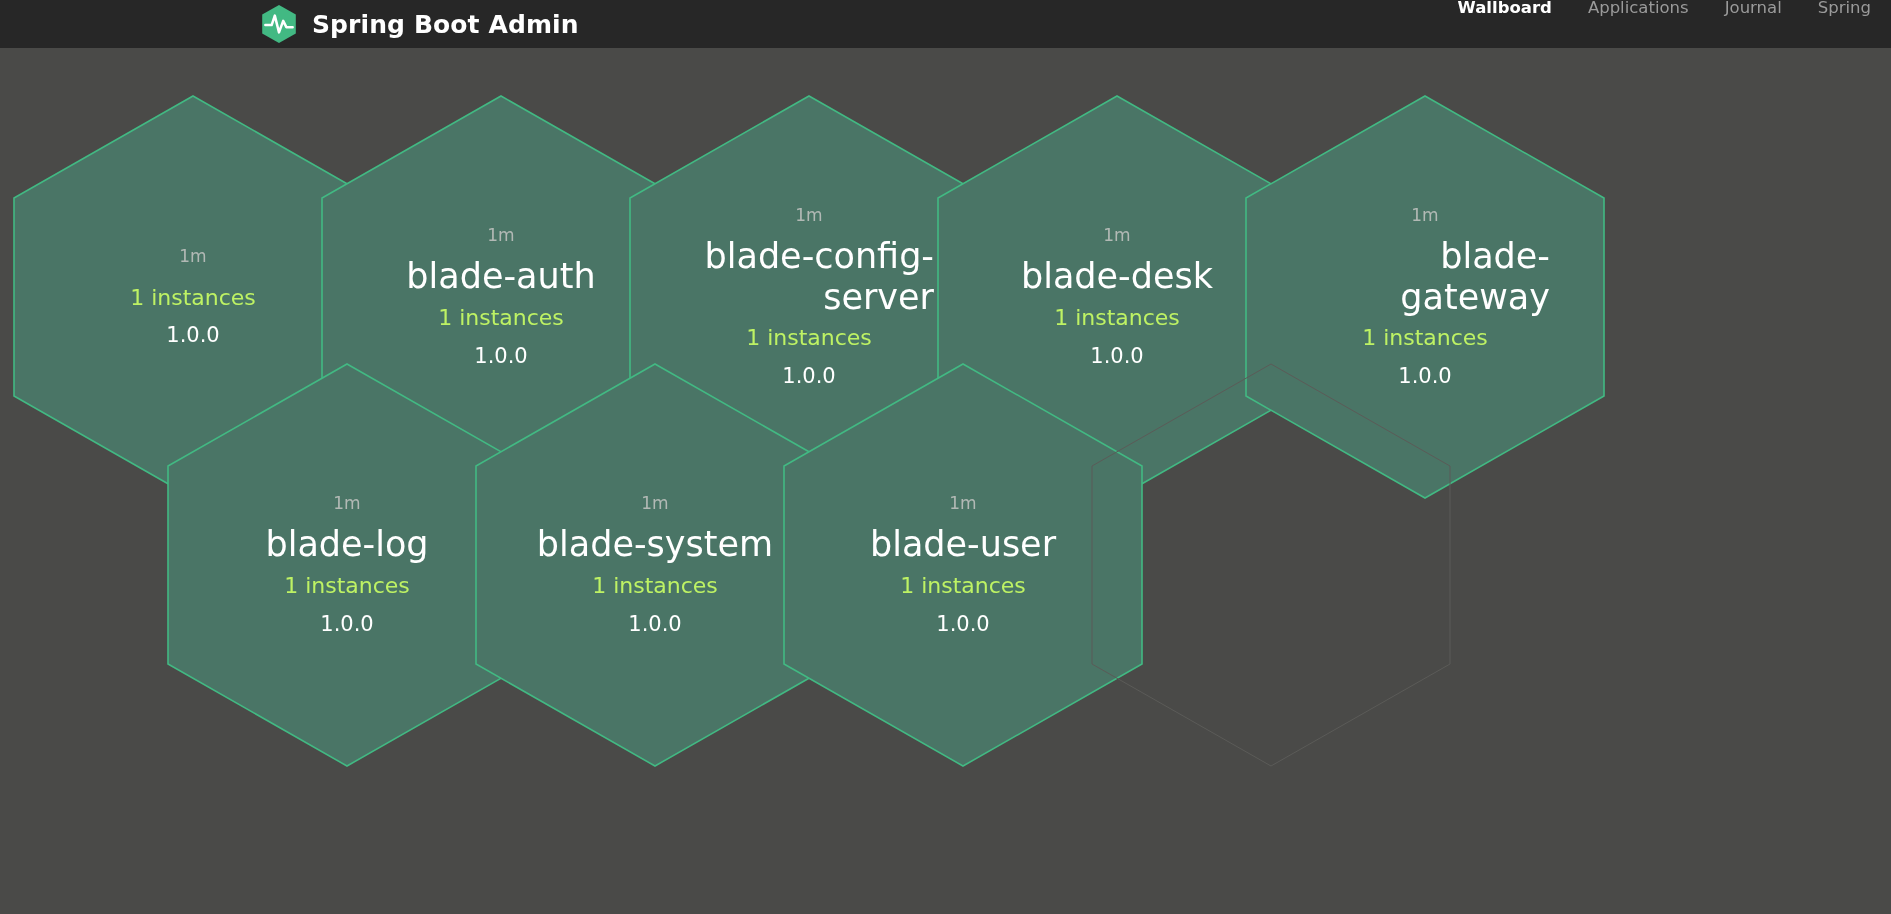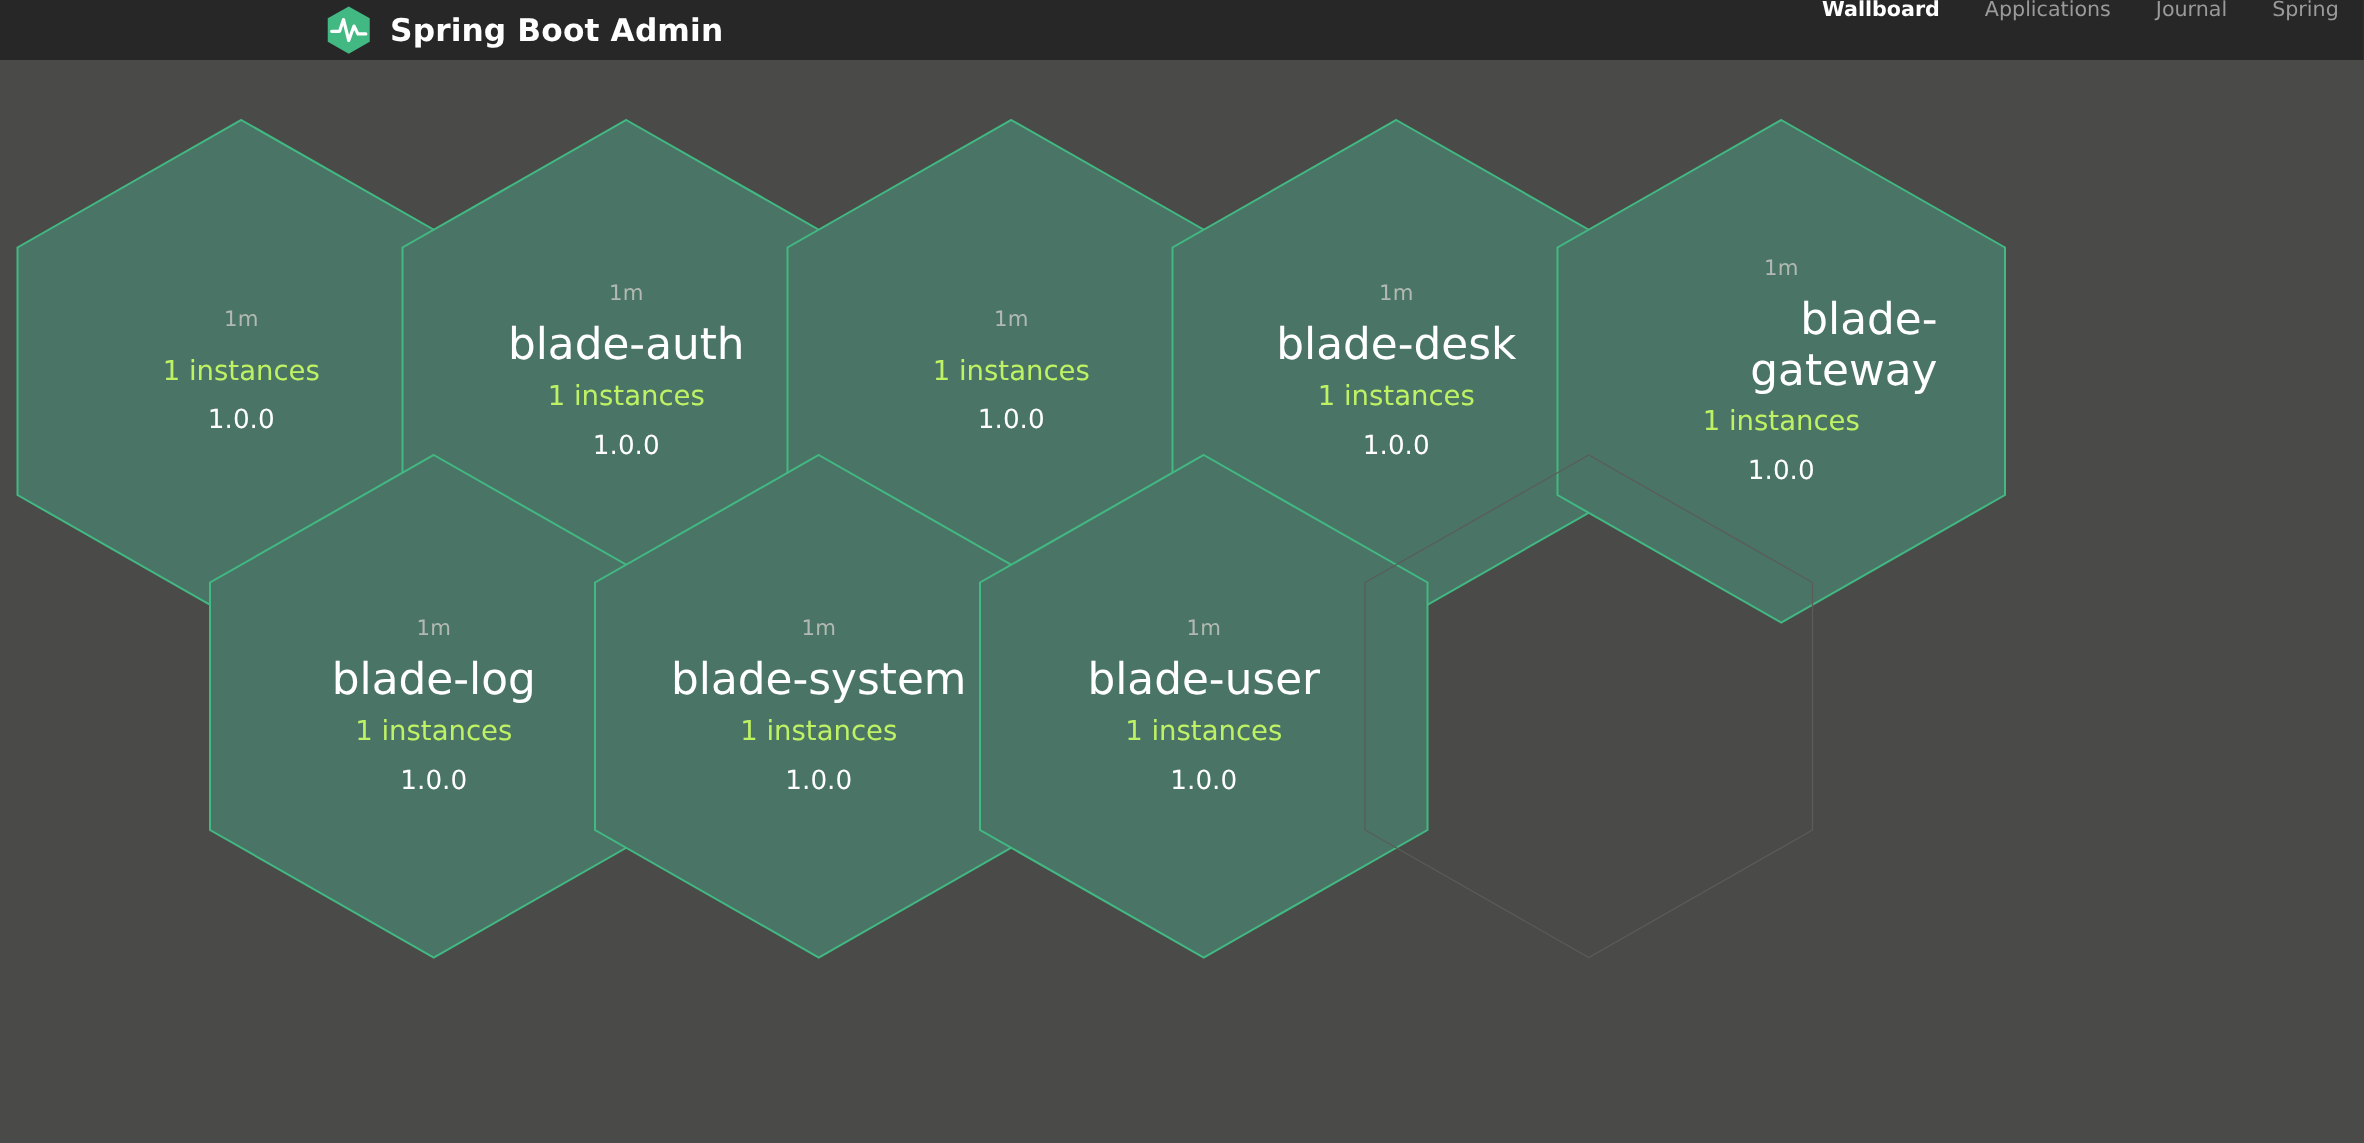--- a/index.html
+++ b/index.html
@@ -119,20 +119,21 @@
         <div class="hex-instances">1 instances</div>
         <div class="hex-version">1.0.0</div>
       </div>
     </div>
     <div class="hex" style="left: 626px; top: 40px;">
       <svg viewBox="0 0 366 410" preserveAspectRatio="none" aria-hidden="true">
         <polygon points="183,4 362,106 362,304 183,406 4,304 4,106" fill="#4a7566" stroke="#42b983" stroke-width="1.6"></polygon>
       </svg>
       <div class="hex-body">
         <div class="hex-status">1m</div>
+        <div class="hex-name">blade-config-server</div>
         <div class="hex-instances">1 instances</div>
         <div class="hex-version">1.0.0</div>
       </div>
     </div>
     <div class="hex" style="left: 934px; top: 40px;">
       <svg viewBox="0 0 366 410" preserveAspectRatio="none" aria-hidden="true">
         <polygon points="183,4 362,106 362,304 183,406 4,304 4,106" fill="#4a7566" stroke="#42b983" stroke-width="1.6"></polygon>
       </svg>
       <div class="hex-body">
         <div class="hex-status">1m</div>

